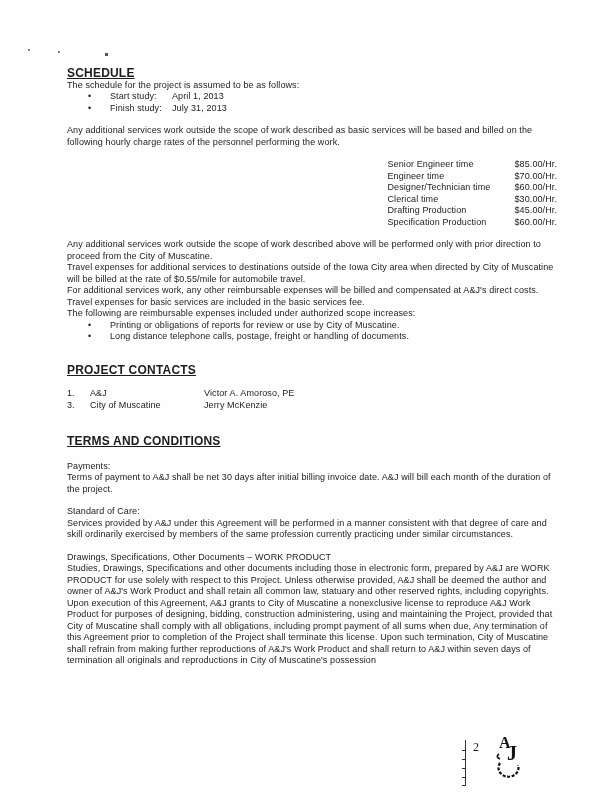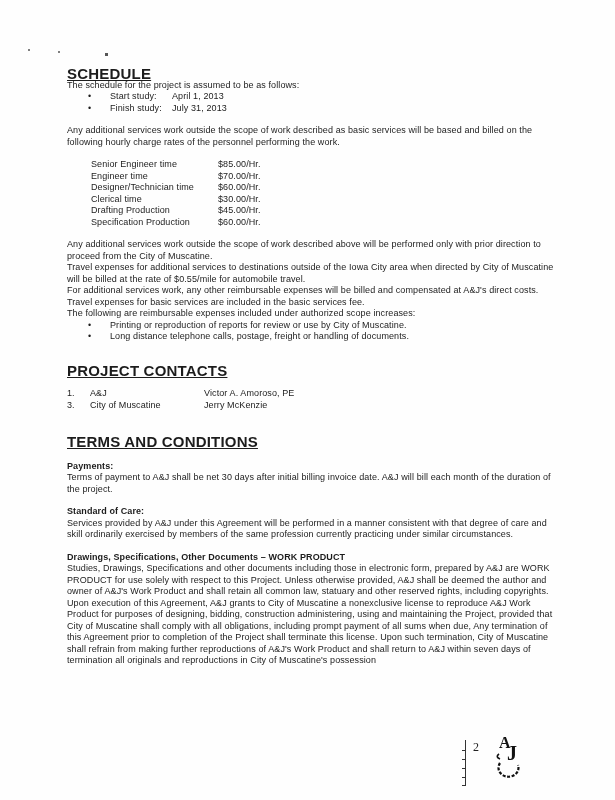--- a/index.html
+++ b/index.html
@@ -12,36 +12,36 @@
     overflow:hidden;
   }
   .content{
     position:absolute;
     left:67px;top:68px;width:490px;
     font-size:9px;line-height:11.5px;
     letter-spacing:.1px;
   }
   .sec-heading{
     font-weight:bold;
-    font-size:15px;
+    font-size:12px;
     text-decoration:underline;
     letter-spacing:.2px;
   }
-  .sub-heading{font-weight:bold;}
+  .sub-heading{font-weight:normal;}
   .para{margin:0;}
   .mt-sm{margin-top:11px;}
   .mt-md{margin-top:13px;}
   .mt-lg{margin-top:22px;}
   .mt-xl{margin-top:25px;}
   .bullet-row{display:flex;}
   .bullet-row .b-mark{width:22px;margin-left:21px;flex:0 0 auto;}
   .bullet-row .b-mark::before{content:"\2022";}
   .sched-label{display:inline-block;width:62px;}
   .rates{margin-left:24px;}
-  .rate-row{display:flex;}
+  .rate-row{display:flex;justify-content:flex-end;}
   .rate-label{width:127px;flex:0 0 auto;}
   .contacts-list{margin-top:12px;}
   .contact-row{display:flex;}
   .contact-num{width:23px;flex:0 0 auto;}
   .contact-org{width:114px;flex:0 0 auto;}
   .tight{margin:0;}
   
   .artifact{position:absolute;background:#555;border-radius:50%;}
   .a1{left:28px;top:49px;width:2px;height:2px;}
   .a2{left:58px;top:51px;width:2px;height:2px;}
@@ -112,21 +112,21 @@
 
     <div class="mt-sm">
       <p class="tight">Any additional services work outside the scope of work described above will be performed only with prior direction to proceed from the City of Muscatine.</p>
       <p class="tight">Travel expenses for additional services to destinations outside of the Iowa City area when directed by City of Muscatine will be billed at the rate of $0.55/mile for automobile travel.</p>
       <p class="tight">For additional services work, any other reimbursable expenses will be billed and compensated at A&amp;J's direct costs.</p>
       <p class="tight">Travel expenses for basic services are included in the basic services fee.</p>
       <p class="tight">The following are reimbursable expenses included under authorized scope increases:</p>
     </div>
     <div class="bullet-row">
       <span class="b-mark"></span>
-      <span>Printing or reproduction of reports for review or use by City of Muscatine.</span>
+      <span>Printing or obligations of reports for review or use by City of Muscatine.</span>
     </div>
     <div class="bullet-row">
       <span class="b-mark"></span>
       <span>Long distance telephone calls, postage, freight or handling of documents.</span>
     </div>
 
     <div class="sec-heading mt-lg">PROJECT CONTACTS</div>
     <div class="contacts-list">
       <div class="contact-row">
         <span class="contact-num">1.</span>

